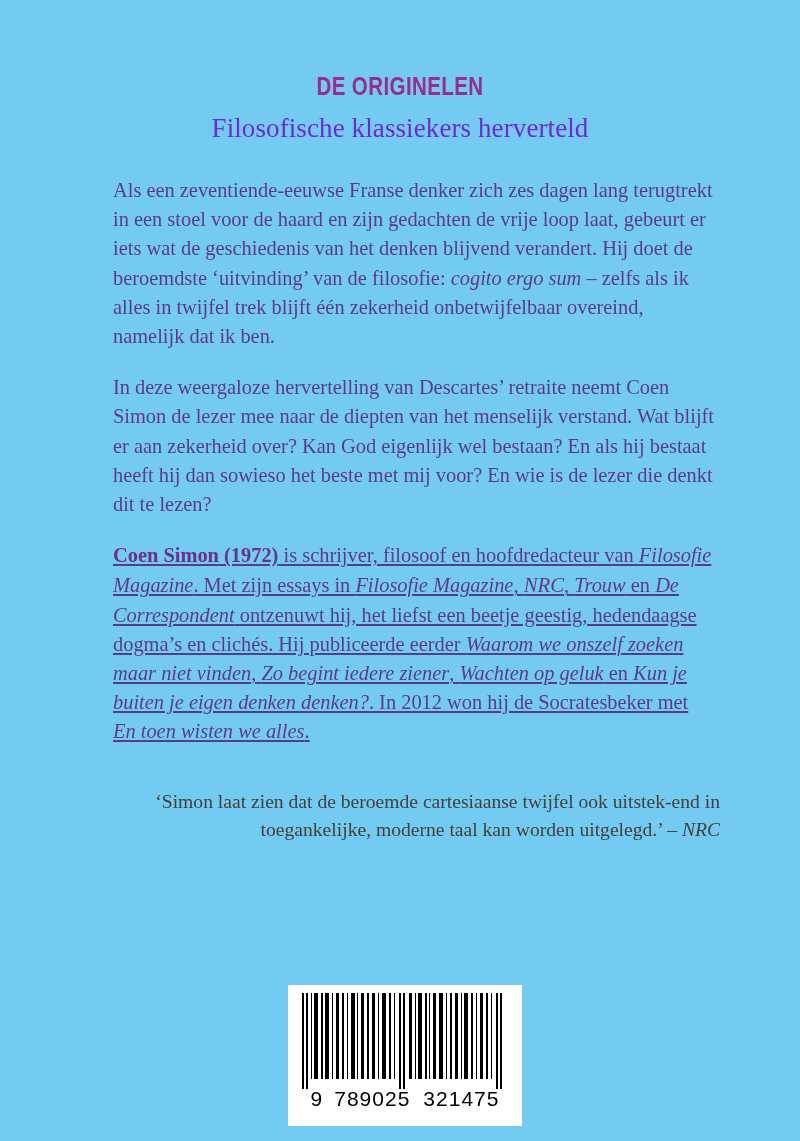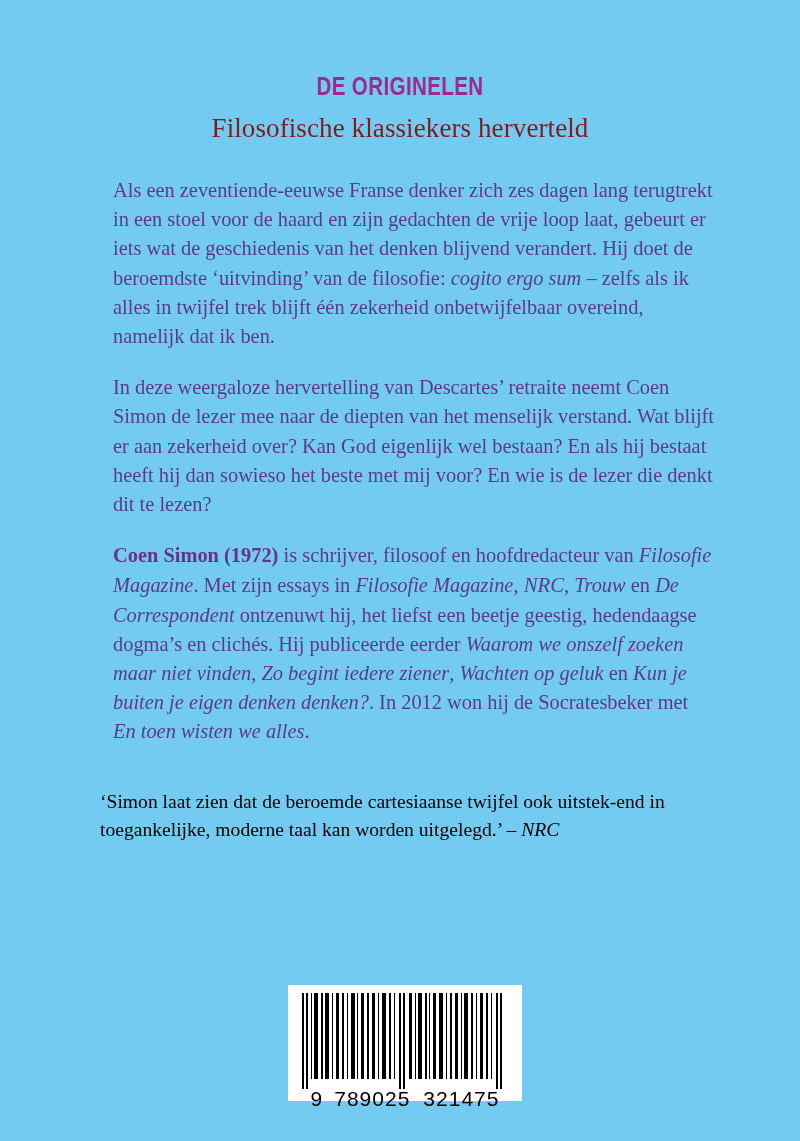--- a/index.html
+++ b/index.html
@@ -39,41 +39,42 @@
     transform-origin: center;
   }
 
   .series-subtitle {
     position: absolute;
     top: 113px;
     left: 0;
     width: 800px;
     text-align: center;
     font-size: 27px;
-    color: #7f1d1d;
+    color: #6d28d9;
     letter-spacing: 0.1px;
   }
 
   
   .textblock {
     position: absolute;
     left: 113px;
     top: 176px;
     width: 602px;
     color: #5b3a8e;
     font-size: 20.4px;
     line-height: 29.2px;
   }
 
   .para {
     margin: 0 0 22px 0;
   }
 
   .para.bio {
     margin-top: 13px;
+    text-decoration: underline;
   }
 
   em {
     font-style: italic;
     text-align: center;
   }
 
   strong {
     font-weight: bold;
     color: #6b2f8e;
@@ -88,41 +89,41 @@
     font-variant: small-caps;
     font-style: italic;
   }
 
   
   .quotes {
     position: absolute;
     left: 100px;
     top: 788px;
     width: 620px;
-    color: #000000;
+    color: #404040;
     font-size: 19.6px;
     line-height: 28px;
-    text-align: left;
+    text-align: right;
   }
 
   .quote {
     margin: 0 0 24px 0;
   }
 
   .quote .src {
     font-style: italic;
   }
 
   
   .barcode-panel {
     position: absolute;
     left: 288px;
     top: 985px;
     width: 234px;
-    height: 116px;
+    height: 141px;
     background: #ffffff;
     box-sizing: border-box;
     padding: 8px 10px 0 10px;
   }
 
   .barcode-bars {
     position: relative;
     height: 96px;
     width: 100%;
   }

